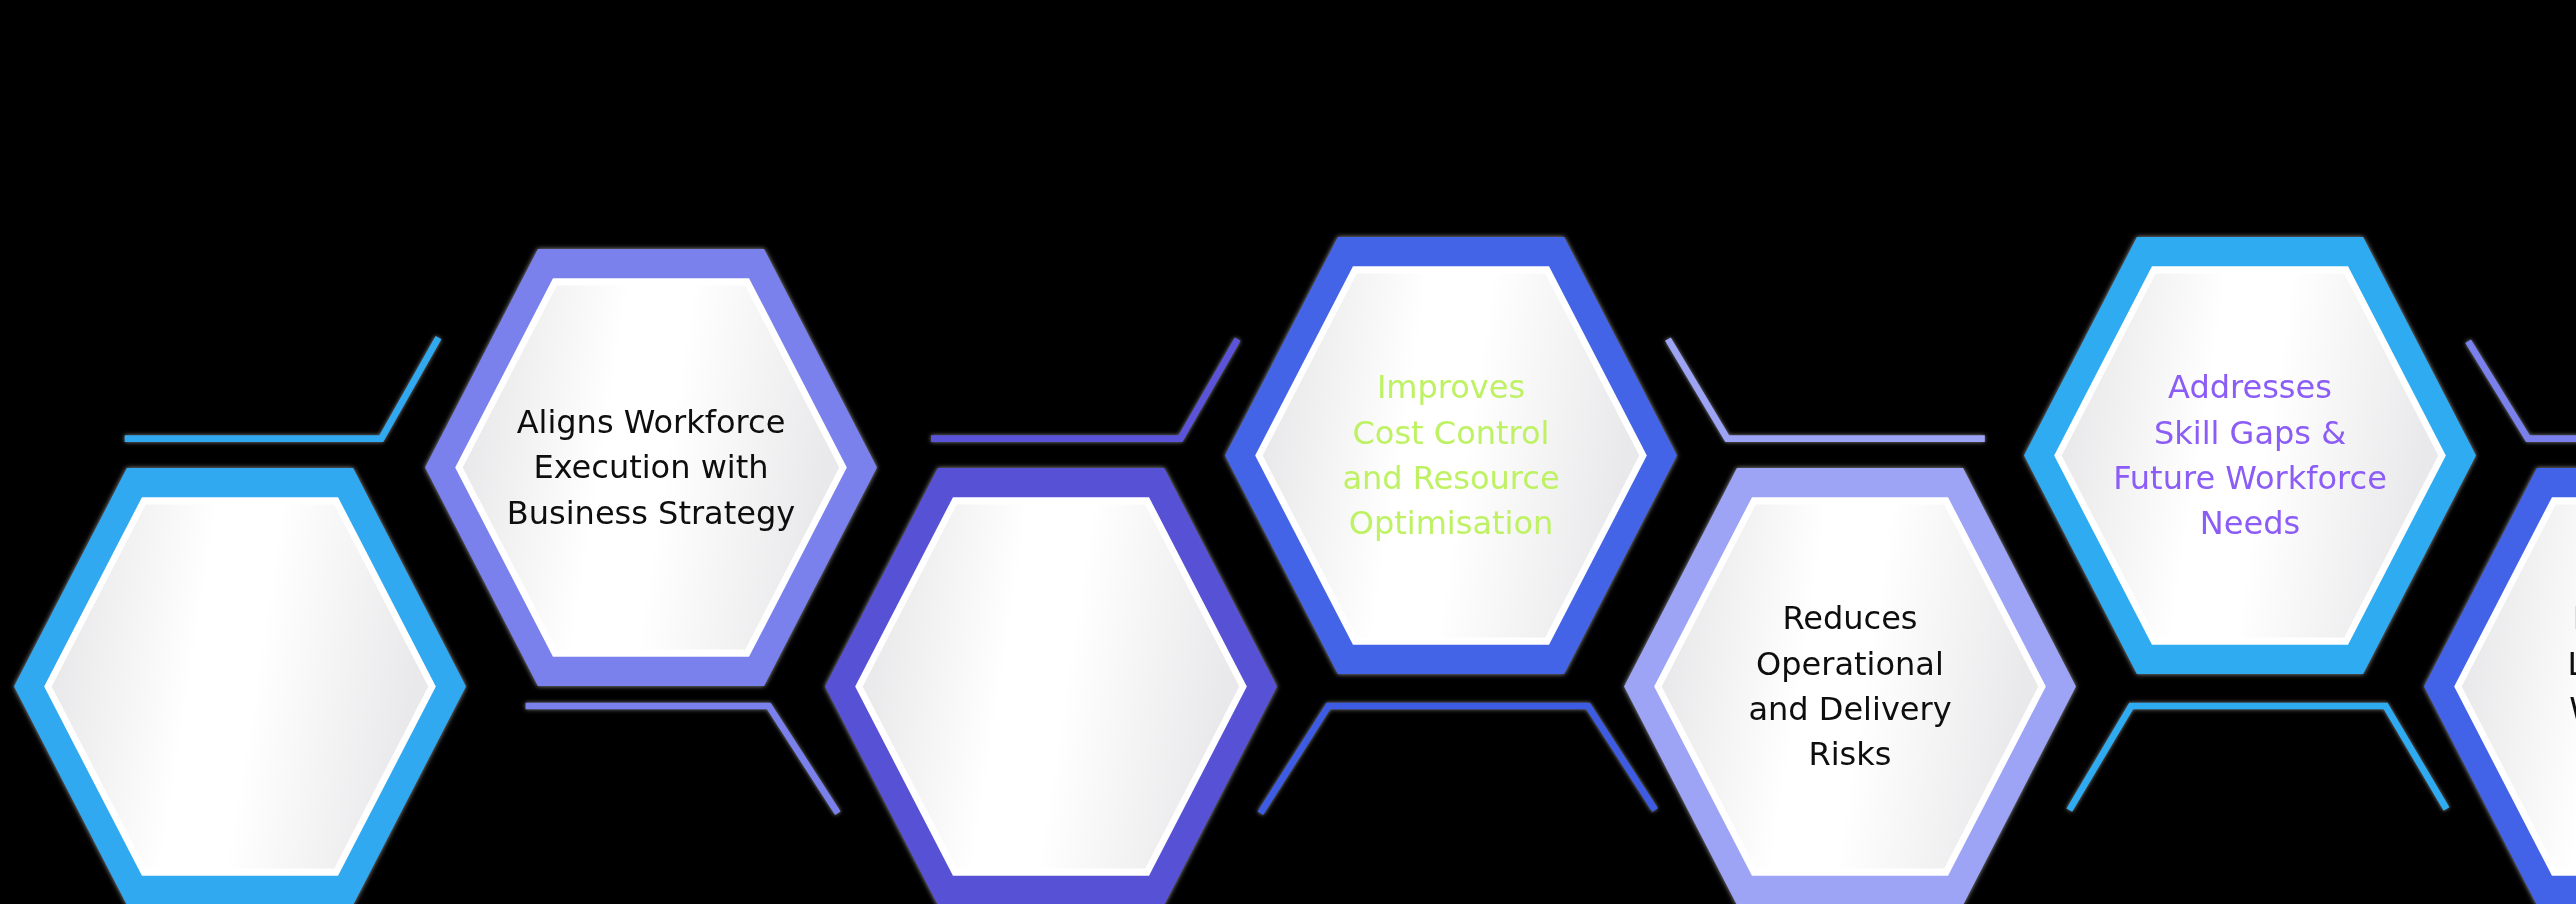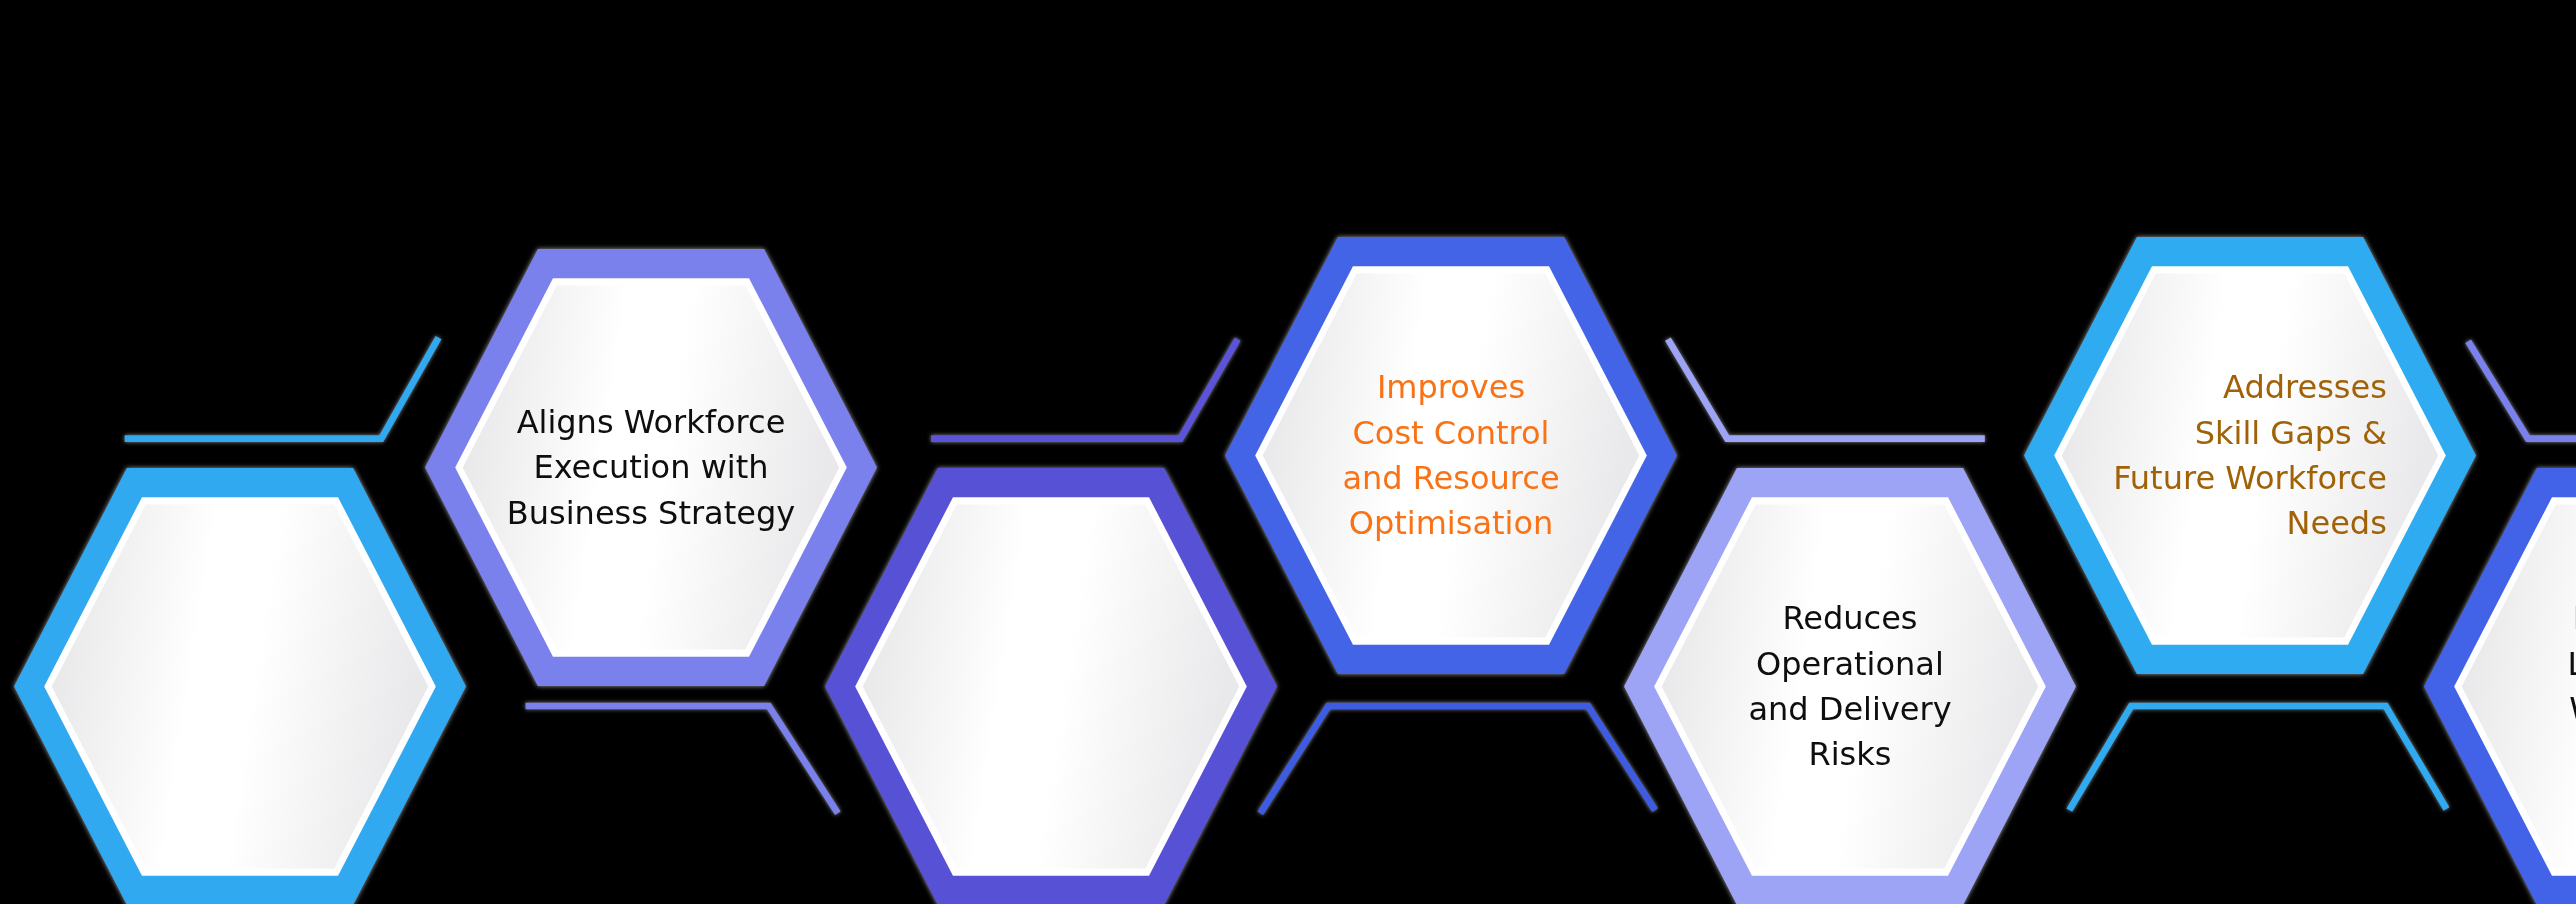--- a/index.html
+++ b/index.html
@@ -110,21 +110,21 @@
       <polygon points="0,424 219,0 658,0 877,424 658,848 219,848" transform="translate(73.1,70.7) scale(0.8333)" fill="url(#hexfill)"></polygon>
     </svg>
   </div>
 
   <div class="hex" style="left:1225px; top:237px;">
     <svg class="hex-svg" viewBox="0 0 877 848">
       <polygon points="0,424 219,0 658,0 877,424 658,848 219,848" fill="#4464E8"></polygon>
       <polygon points="0,424 219,0 658,0 877,424 658,848 219,848" transform="translate(58.5,56.6) scale(0.8666)" fill="#ffffff"></polygon>
       <polygon points="0,424 219,0 658,0 877,424 658,848 219,848" transform="translate(73.1,70.7) scale(0.8333)" fill="url(#hexfill)"></polygon>
     </svg>
-    <div class="hex-label" style="color: #f97316;">Improves
+    <div class="hex-label" style="color: #bef264;">Improves
 Cost Control
 and Resource
 Optimisation</div>
   </div>
 
   <div class="hex" style="left:1624px; top:468px;">
     <svg class="hex-svg" viewBox="0 0 877 848">
       <polygon points="0,424 219,0 658,0 877,424 658,848 219,848" fill="#9DA3F5"></polygon>
       <polygon points="0,424 219,0 658,0 877,424 658,848 219,848" transform="translate(58.5,56.6) scale(0.8666)" fill="#ffffff"></polygon>
       <polygon points="0,424 219,0 658,0 877,424 658,848 219,848" transform="translate(73.1,70.7) scale(0.8333)" fill="url(#hexfill)"></polygon>
@@ -134,21 +134,21 @@
 and Delivery
 Risks</div>
   </div>
 
   <div class="hex" style="left:2024px; top:237px;">
     <svg class="hex-svg" viewBox="0 0 877 848">
       <polygon points="0,424 219,0 658,0 877,424 658,848 219,848" fill="#2FACF1"></polygon>
       <polygon points="0,424 219,0 658,0 877,424 658,848 219,848" transform="translate(58.5,56.6) scale(0.8666)" fill="#ffffff"></polygon>
       <polygon points="0,424 219,0 658,0 877,424 658,848 219,848" transform="translate(73.1,70.7) scale(0.8333)" fill="url(#hexfill)"></polygon>
     </svg>
-    <div class="hex-label" style="color: #a16207; text-align: right;">Addresses
+    <div class="hex-label" style="color: #8b5cf6;">Addresses
 Skill Gaps &amp;
 Future Workforce
 Needs</div>
   </div>
 
   <div class="hex" style="left:2424px; top:468px;">
     <svg class="hex-svg" viewBox="0 0 877 848">
       <polygon points="0,424 219,0 658,0 877,424 658,848 219,848" fill="#4262E8"></polygon>
       <polygon points="0,424 219,0 658,0 877,424 658,848 219,848" transform="translate(58.5,56.6) scale(0.8666)" fill="#ffffff"></polygon>
       <polygon points="0,424 219,0 658,0 877,424 658,848 219,848" transform="translate(73.1,70.7) scale(0.8333)" fill="url(#hexfill)"></polygon>

